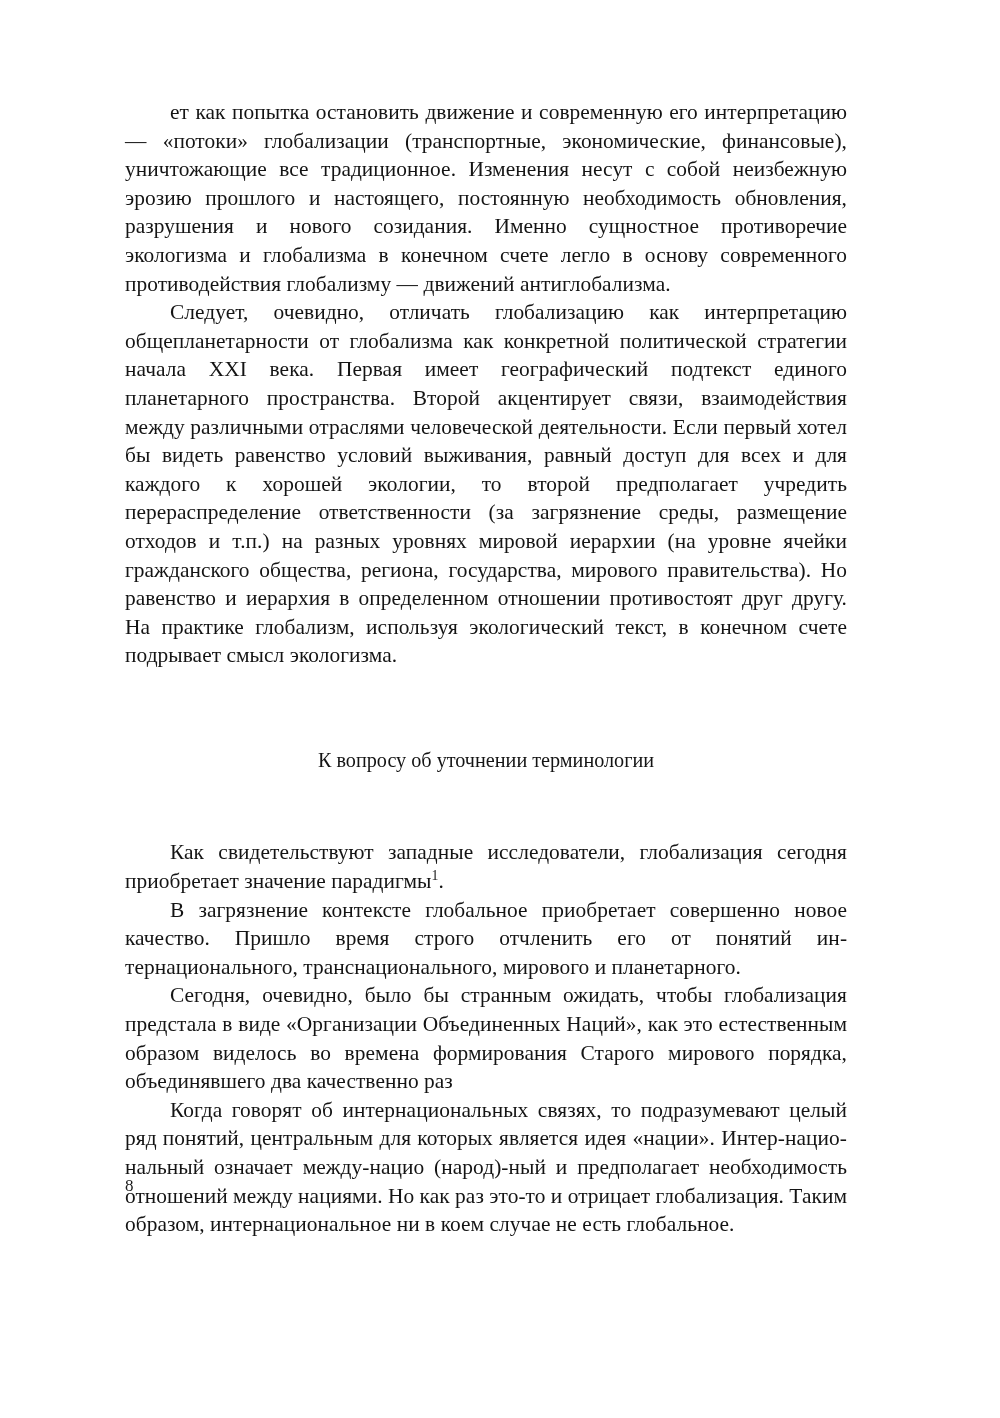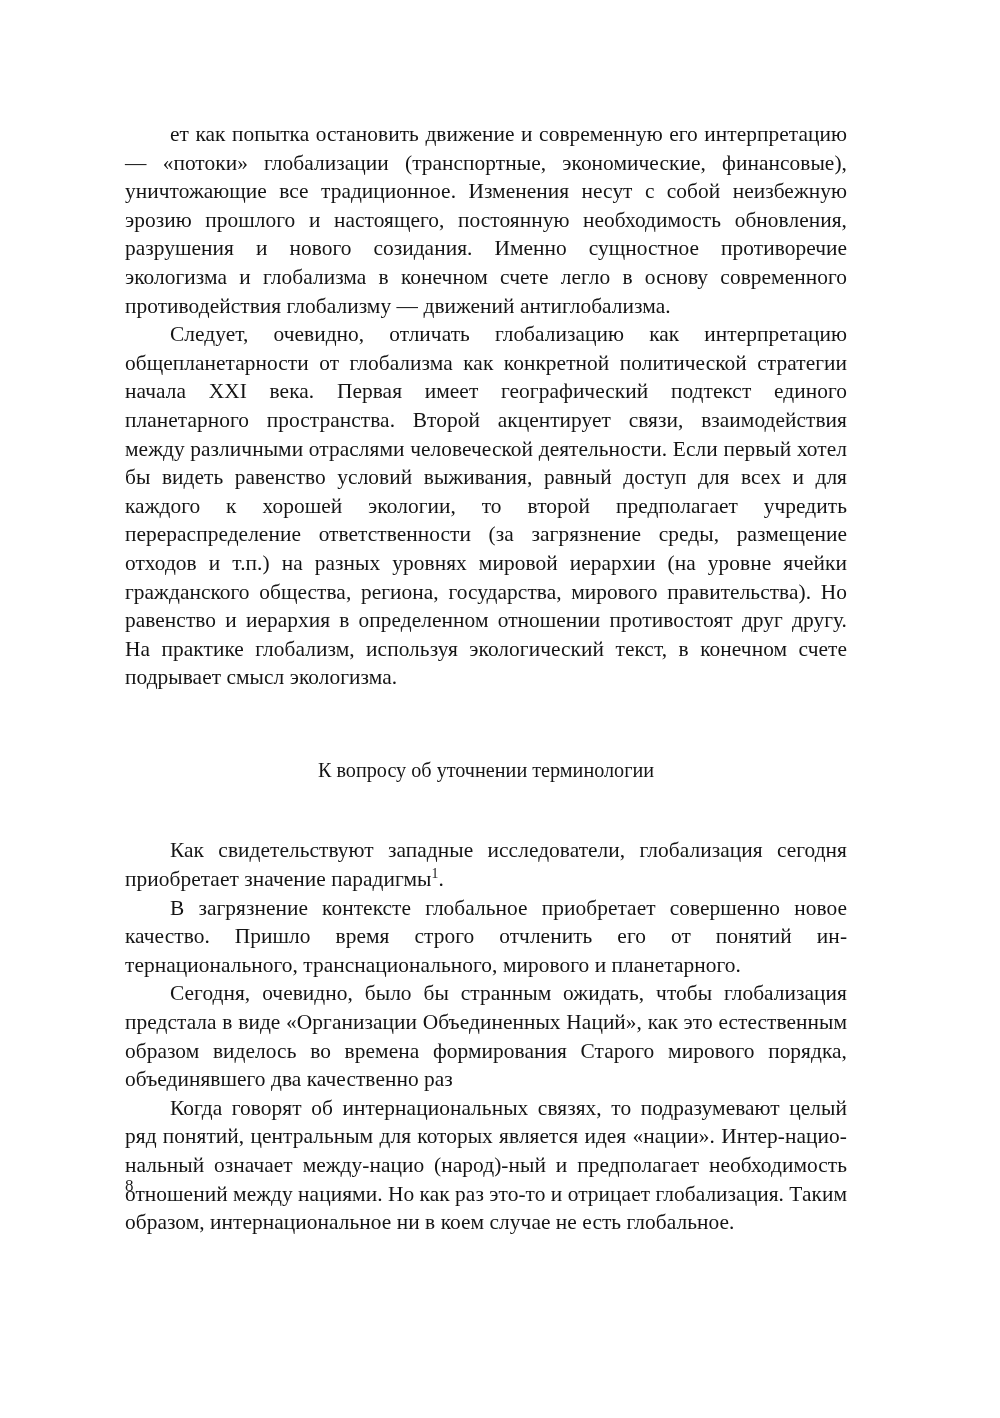--- a/index.html
+++ b/index.html
@@ -14,21 +14,21 @@
     width: 1000px;
     height: 1418px;
     background: #ffffff;
     box-sizing: border-box;
     overflow: hidden;
   }
 
   .text-column {
     position: absolute;
     left: 125px;
-    top: 120px;
+    top: 98px;
     width: 722px;
   }
 
   .para {
     margin: 0;
     font-family: "Liberation Serif", "DejaVu Serif", serif;
     font-size: 21.4px;
     line-height: 28.6px;
     color: #141414;
     text-align: justify;
@@ -36,21 +36,21 @@
     hyphens: manual;
     -webkit-hyphens: manual;
     letter-spacing: 0.05px;
   }
 
   .para.justify-last-left {
     text-align-last: left;
   }
 
   .section-heading {
-    margin: 4px;
+    margin: 16px;
     font-family: "Liberation Serif", "DejaVu Serif", serif;
     font-size: 20.2px;
     line-height: 28.6px;
     font-weight: normal;
     color: #141414;
     text-align: center;
     text-indent: 0;
   }
 
   

